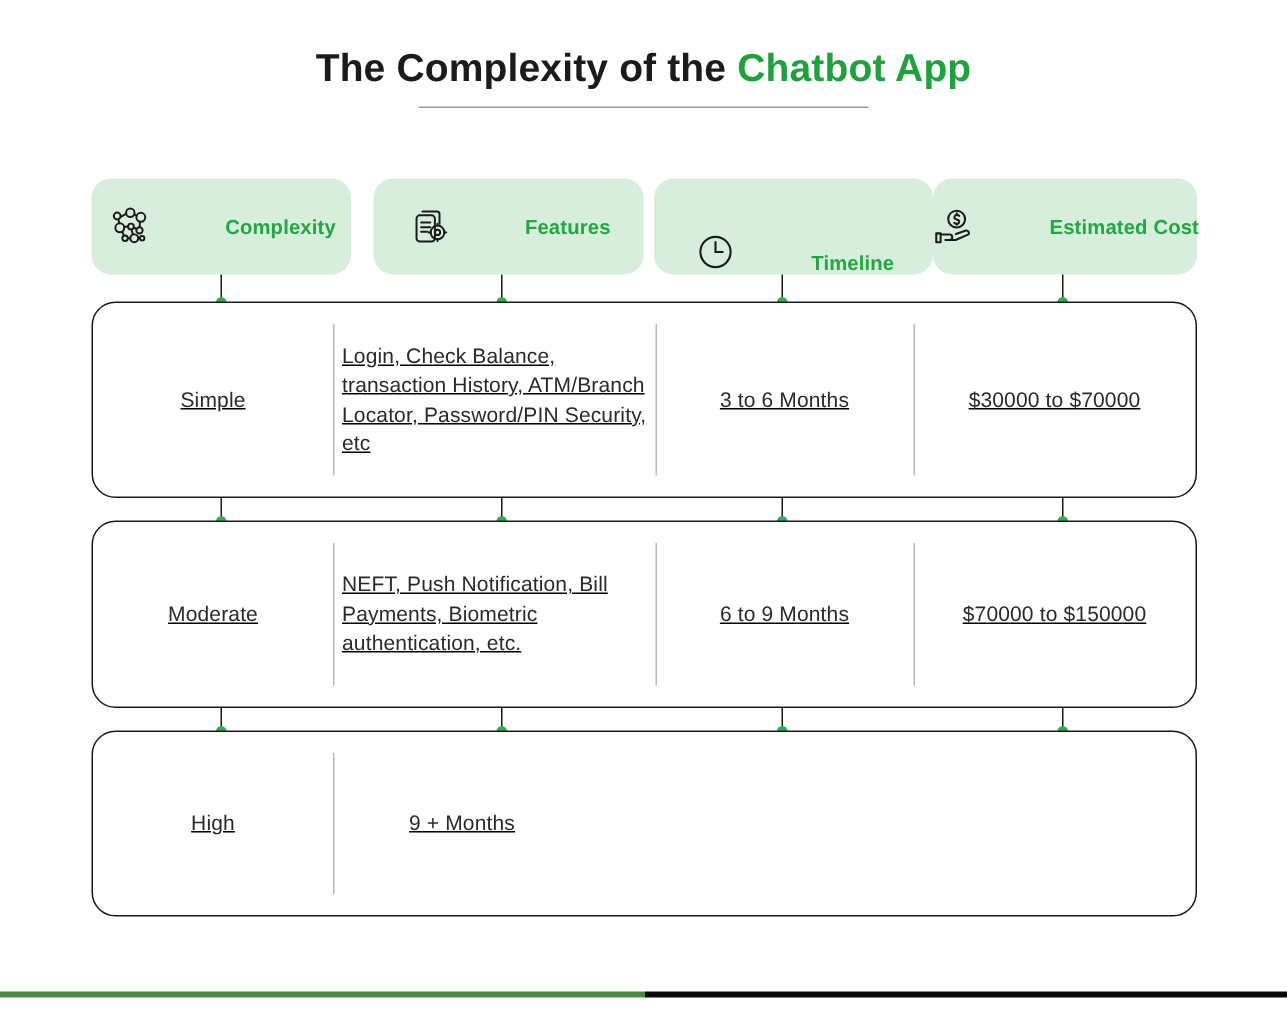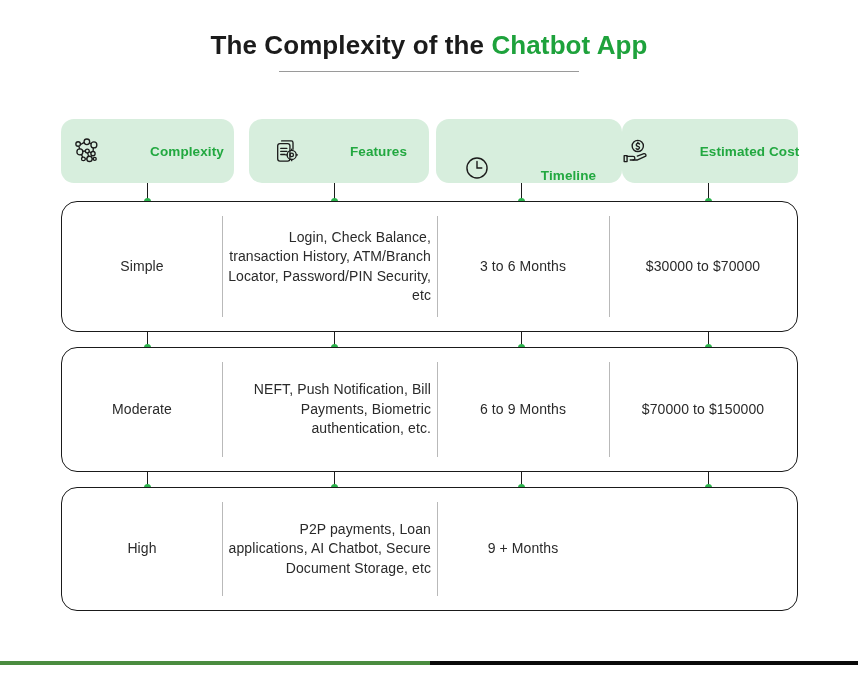--- a/index.html
+++ b/index.html
@@ -98,23 +98,24 @@
     border: 1.3px solid #1a1a1a;
     border-radius: 16px;
     background: #ffffff;
     display: flex;
     align-items: stretch;
   }
   .cell {
     display: flex;
     align-items: center;
     justify-content: center;
-    text-align: right;
+    text-align: left;
     padding: 10px 6px;
     position: relative;
+    text-decoration: underline;
   }
   .cell + .cell::before {
     content: "";
     position: absolute;
     left: 0;
     top: 14px;
     bottom: 14px;
     width: 1px;
     background: #b9b9b9;
   }
@@ -269,23 +270,20 @@
   <div class="connector" style="left:708px; top:472px; height:15px;"></div>
   <div class="cdot" style="left:144px; top:484px;"></div>
   <div class="cdot" style="left:331px; top:484px;"></div>
   <div class="cdot" style="left:518px; top:484px;"></div>
   <div class="cdot" style="left:705px; top:484px;"></div>
 
   <div class="row" style="top:487px; height:124px;">
     <div class="cell c-complexity">
       <span class="cell-text">High</span>
     </div>
-    <div class="cell c-features">
-      <span class="cell-text multi">P2P payments, Loan applications, AI Chatbot, Secure Document Storage, etc</span>
-    </div>
     <div class="cell c-timeline">
       <span class="cell-text">9 + Months</span>
     </div>
   </div>
 
   <div class="bottombar">
     <div class="bar-green"></div>
     <div class="bar-black"></div>
   </div>
 

